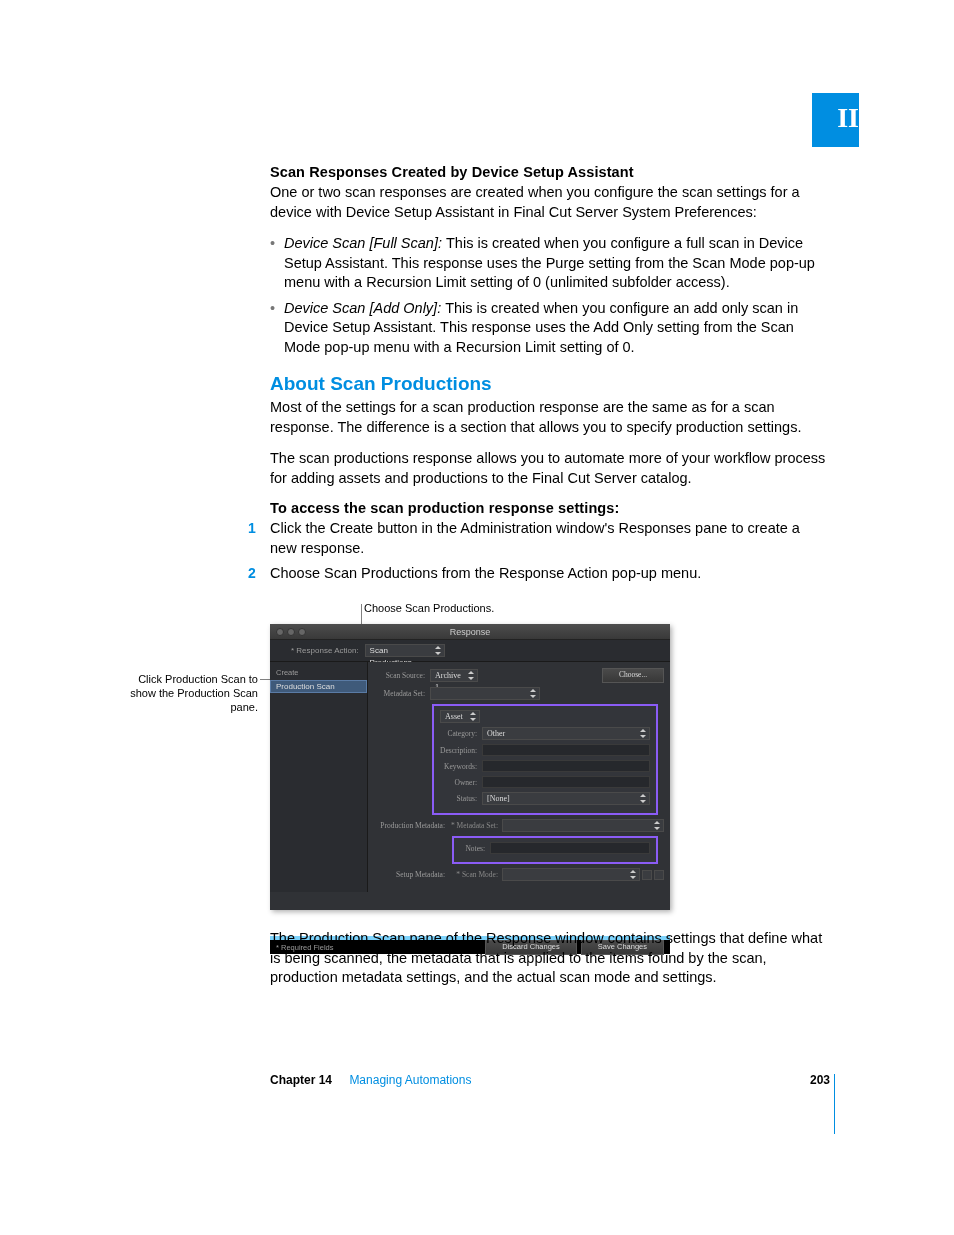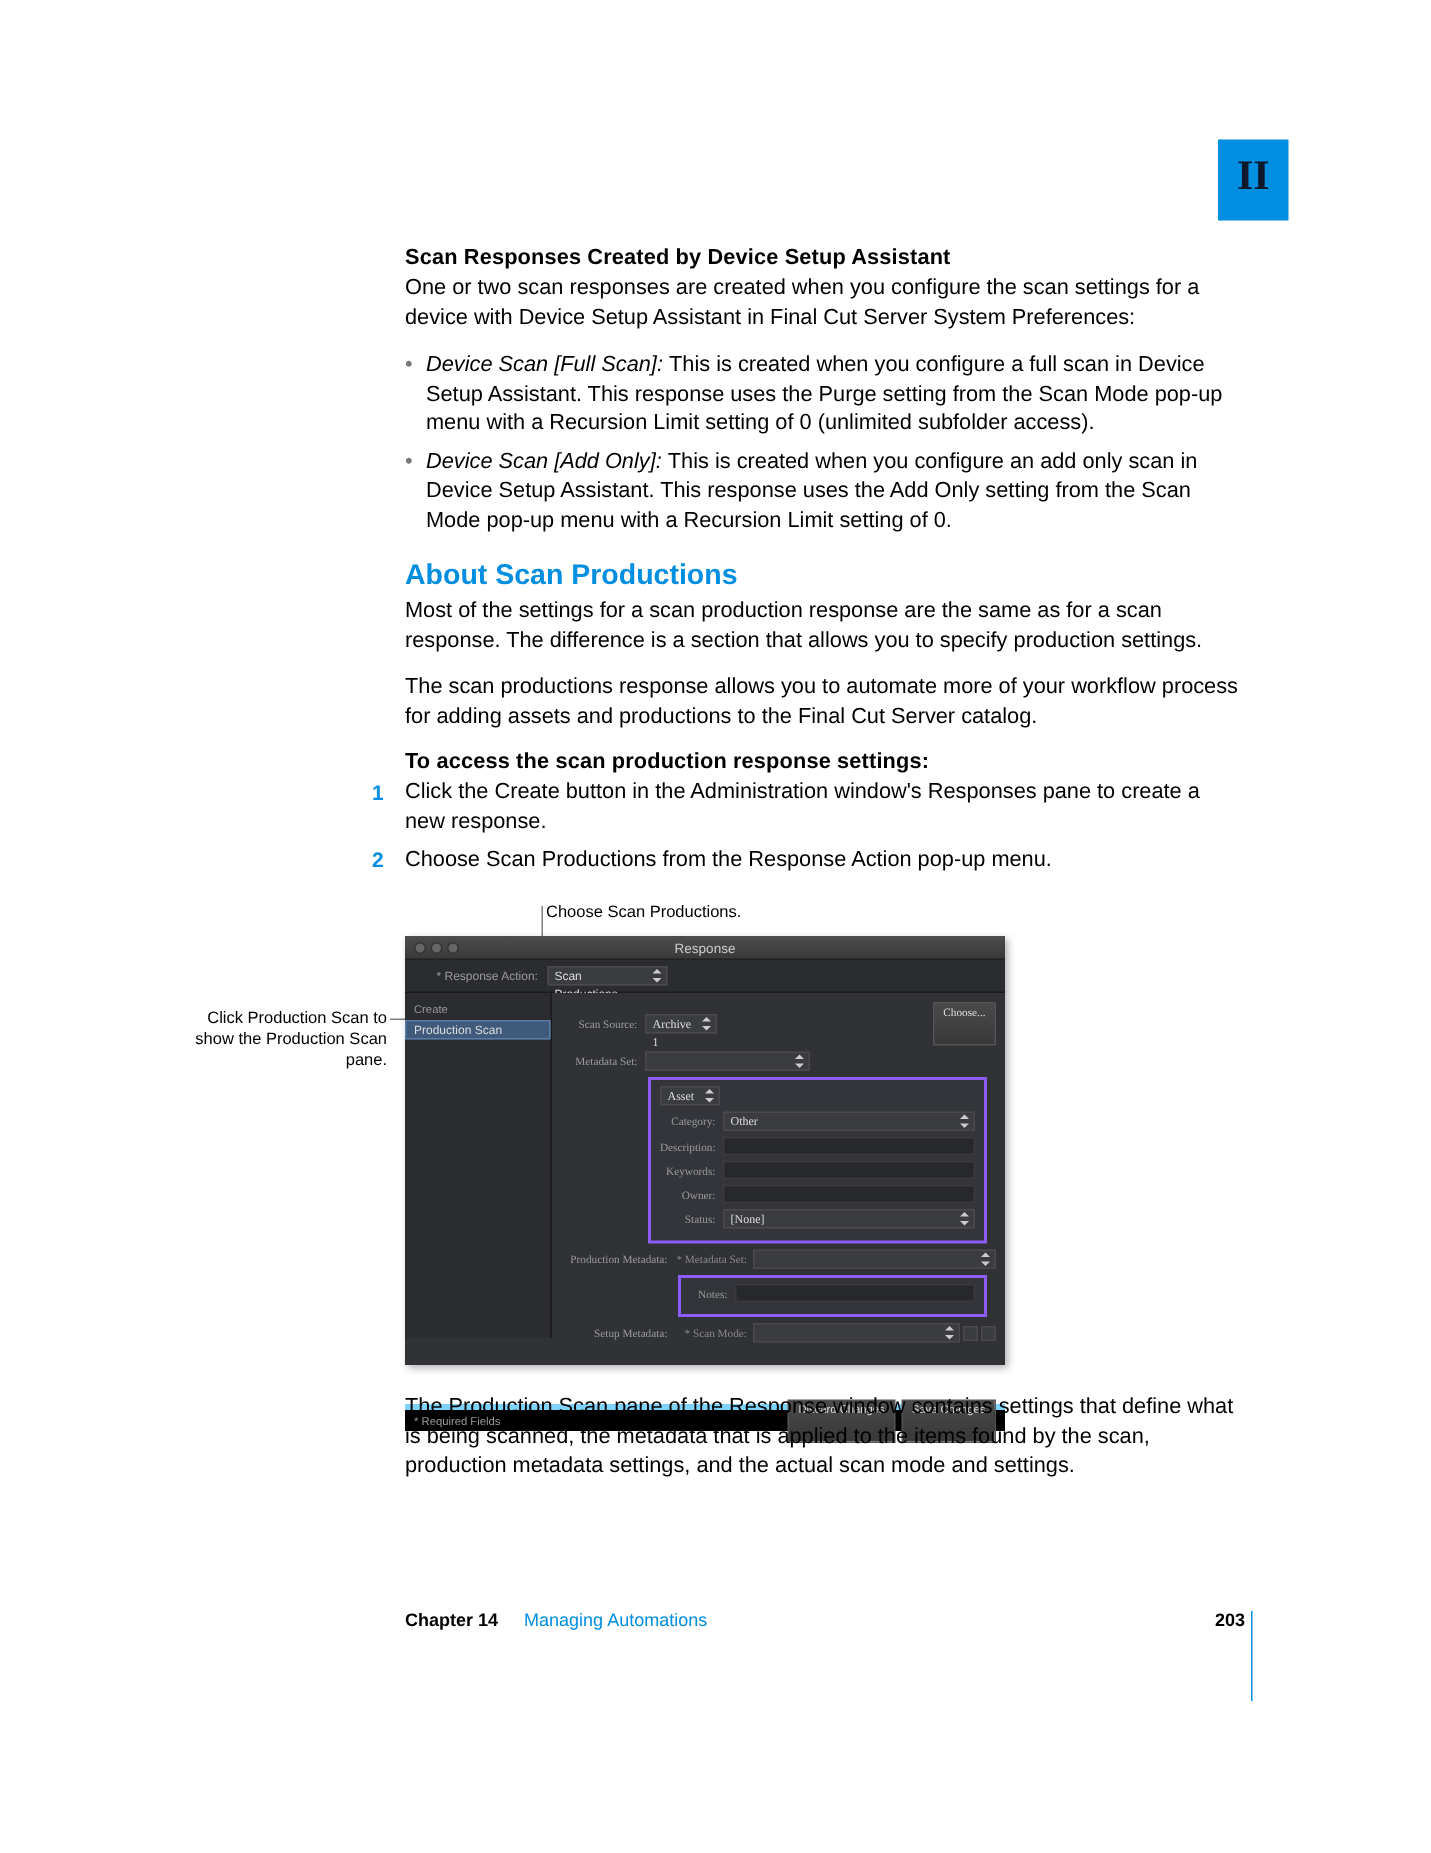--- a/index.html
+++ b/index.html
@@ -11,25 +11,25 @@
     color: #000;
     position: relative;
   }
   .part-tab {
     position: absolute;
     right: 95px;
     top: 93px;
     width: 47px;
     height: 54px;
     background: #008ee1;
-    color: #0f172a;
+    color: #ffffff;
     font-family: Georgia, "Times New Roman", serif;
     font-size: 28px;
     font-weight: bold;
-    text-align: center;
+    text-align: right;
     line-height: 50px;
   }
   .content {
     position: absolute;
     left: 270px;
     top: 164px;
     width: 558px;
   }
   .h3 {
     font-size: 14.5px;
@@ -220,22 +220,22 @@
     background: #26282c;
     border: 1px solid #3a3a3a;
     height: 12px;
     flex: 1;
   }
   .btn {
     background: linear-gradient(#4a4a4a, #383838);
     border: 1px solid #555;
     color: #ddd;
     font-size: 7.5px;
-    padding: 1px 6px;
-    height: 29px;
+    padding: 1px 16px;
+    height: 15px;
     line-height: 10px;
   }
   .shot .footer {
     height: 18px;
     border-top: 4px solid #7dd3fc;
     background: #000000;
     display: flex;
     align-items: center;
     justify-content: space-between;
     padding: 0 6px;

